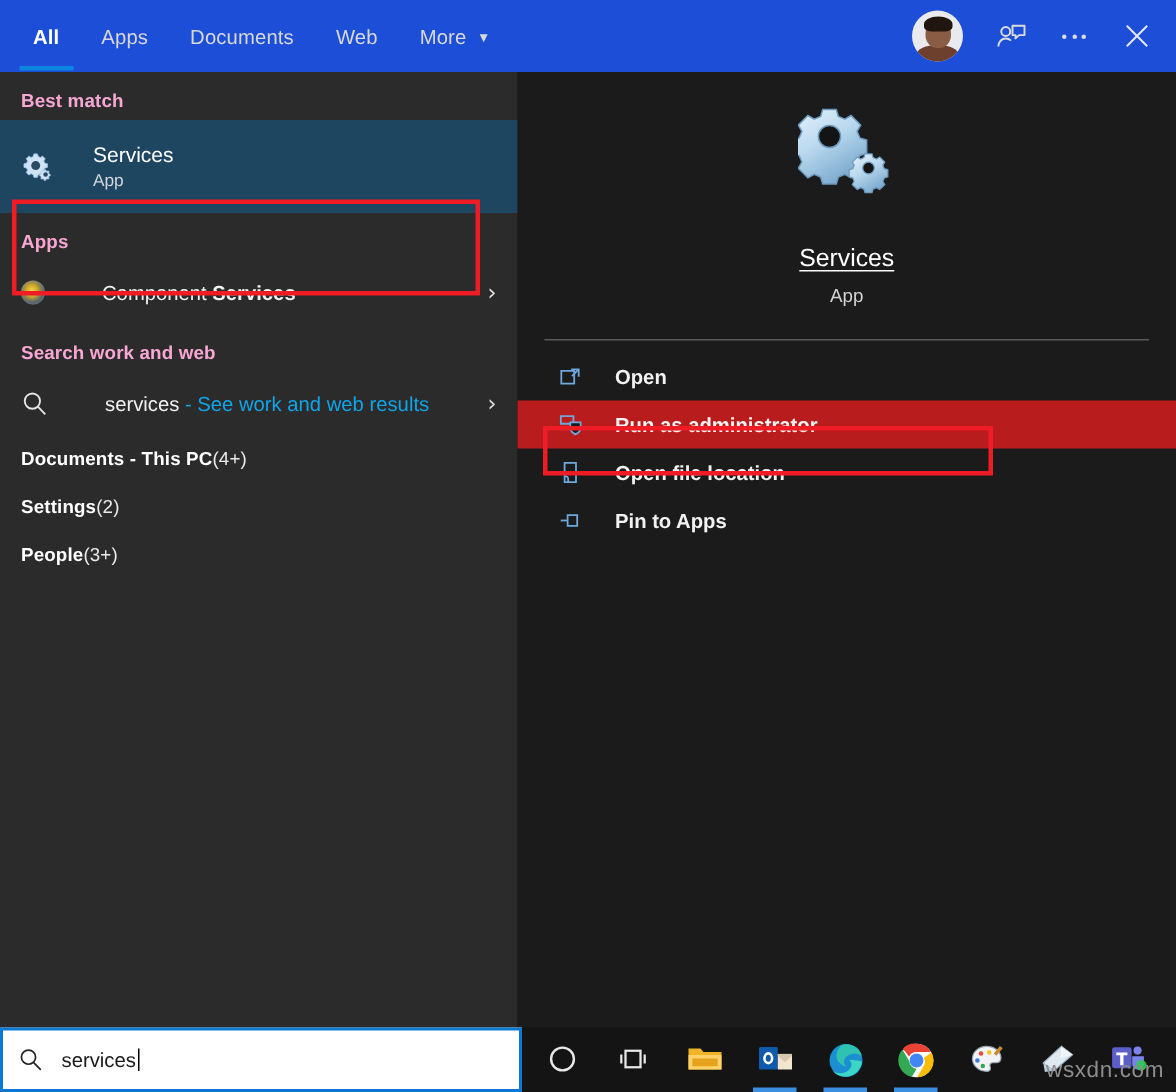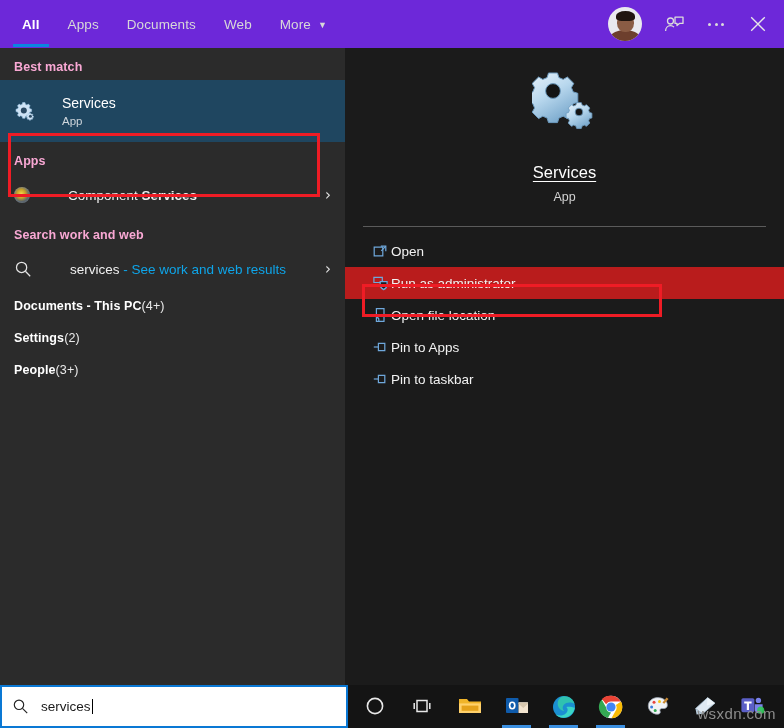--- a/index.html
+++ b/index.html
@@ -19,21 +19,21 @@
     width: 784px;
     height: 728px;
     background: #1b1b1b;
   }
 
   
   .topbar {
     position: absolute;
     left: 0; top: 0;
     width: 784px; height: 48px;
-    background: #6d28d9;
+    background: #1d4ed8;
   }
   .tabs {
     position: absolute;
     left: 8px; top: 0;
     display: flex;
     align-items: center;
     height: 48px;
   }
   .tab {
     position: relative;
@@ -263,23 +263,25 @@
   }
   .action.hovered { background: #b91c1c; }
   .action .aicon {
     width: 20px; height: 20px;
     flex: none;
     display: flex;
     align-items: center;
     justify-content: center;
   }
   .action .atext {
+    margin-left: 19px;
     font-size: 13.5px;
     color: #f2f2f2;
     white-space: nowrap;
+    font-weight: bold;
   }
 
   
   .annot {
     position: absolute;
     border: 3px solid #ef1c25;
     box-sizing: border-box;
     pointer-events: none;
   }
   #annot-best { left: 8px; top: 133px; width: 312px; height: 64px; }
@@ -529,29 +531,20 @@
       <div class="action">
         <span class="aicon">
           <svg width="18" height="18" viewBox="0 0 18 18" aria-hidden="true">
             <path d="M6.4 5.4h6.4v7.2H6.4z" fill="none" stroke="#6fa8dc" stroke-width="1.2"></path>
             <path d="M6.4 9h-4.6" stroke="#6fa8dc" stroke-width="1.2"></path>
           </svg>
         </span>
         <span class="atext">Pin to Apps</span>
       </div>
 
-      <div class="action">
-        <span class="aicon">
-          <svg width="18" height="18" viewBox="0 0 18 18" aria-hidden="true">
-            <path d="M6.4 5.4h6.4v7.2H6.4z" fill="none" stroke="#6fa8dc" stroke-width="1.2"></path>
-            <path d="M6.4 9h-4.6" stroke="#6fa8dc" stroke-width="1.2"></path>
-          </svg>
-        </span>
-        <span class="atext">Pin to taskbar</span>
-      </div>
     </div>
   </div>
 
   <div class="annot" id="annot-best"></div>
   <div class="annot" id="annot-runas"></div>
   <div class="annot" id="annot-search"></div>
 
   <div class="taskbar">
 
     <div class="searchbox">

